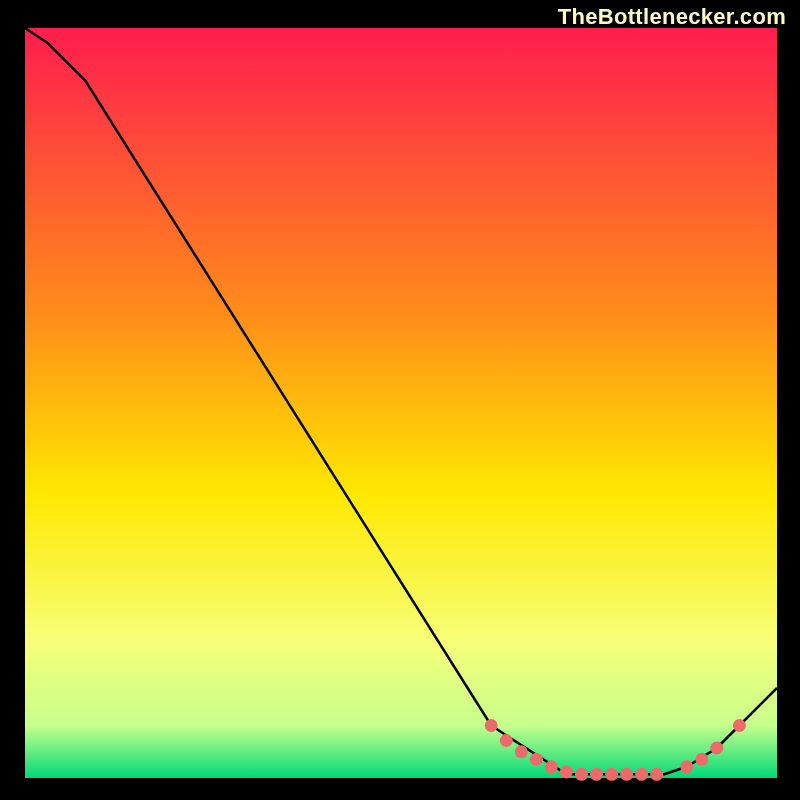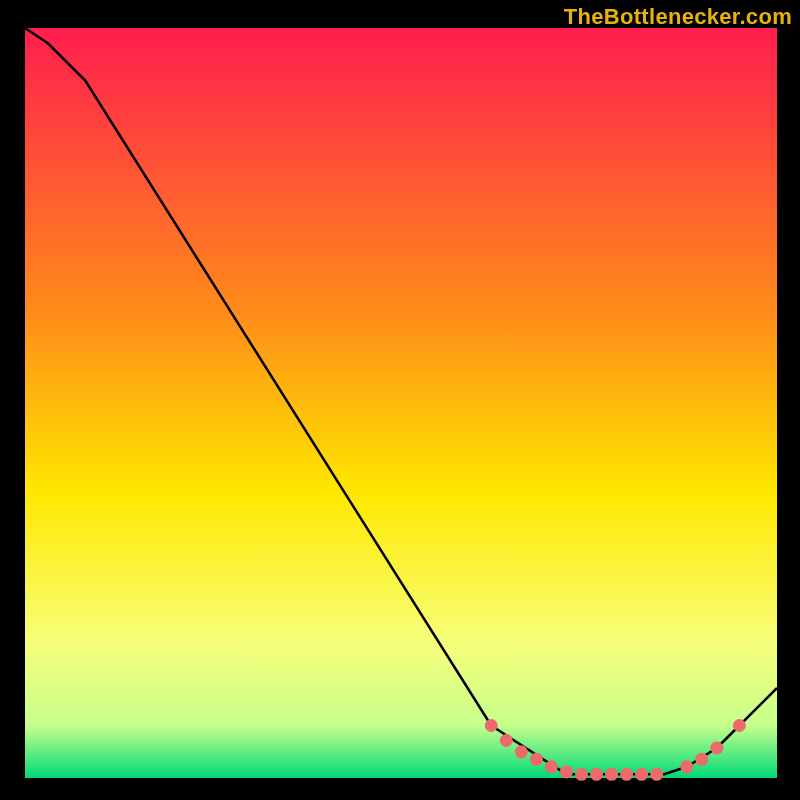--- a/index.html
+++ b/index.html
@@ -15,25 +15,25 @@
     width: 800px;
     height: 800px;
     background: #000;
   }
   svg {
     display: block;
   }
   .brand {
     position: absolute;
     top: 4px;
-    right: 8px;
+    right: 14px;
     font-family: Arial, Helvetica, sans-serif;
     font-size: 22px;
     font-weight: 700;
-    color: #eab308;
+    color: #fef9c3;
     letter-spacing: 0.3px;
   }
 </style>
 </head>
 <body>
 
 <div class="stage">
   <svg id="chart-svg" width="800" height="800" viewBox="0 0 800 800">
       <defs>
         <linearGradient id="bgGrad" x1="0" y1="0" x2="0" y2="1">

